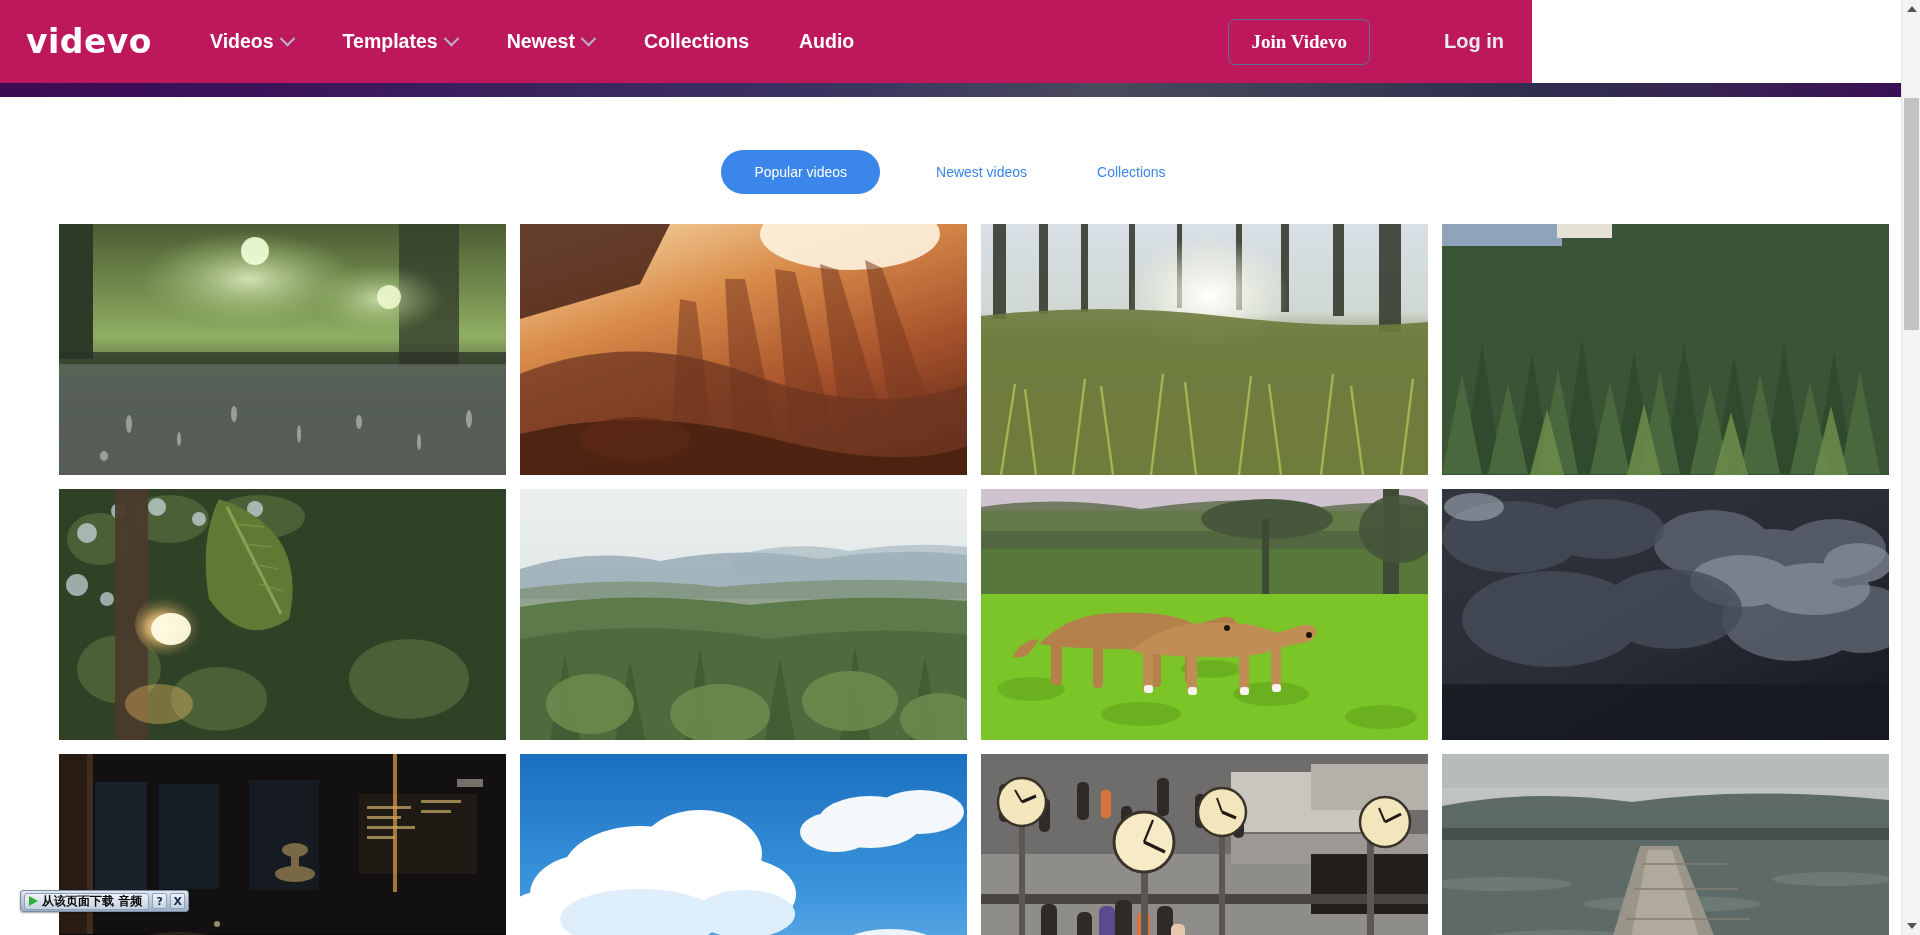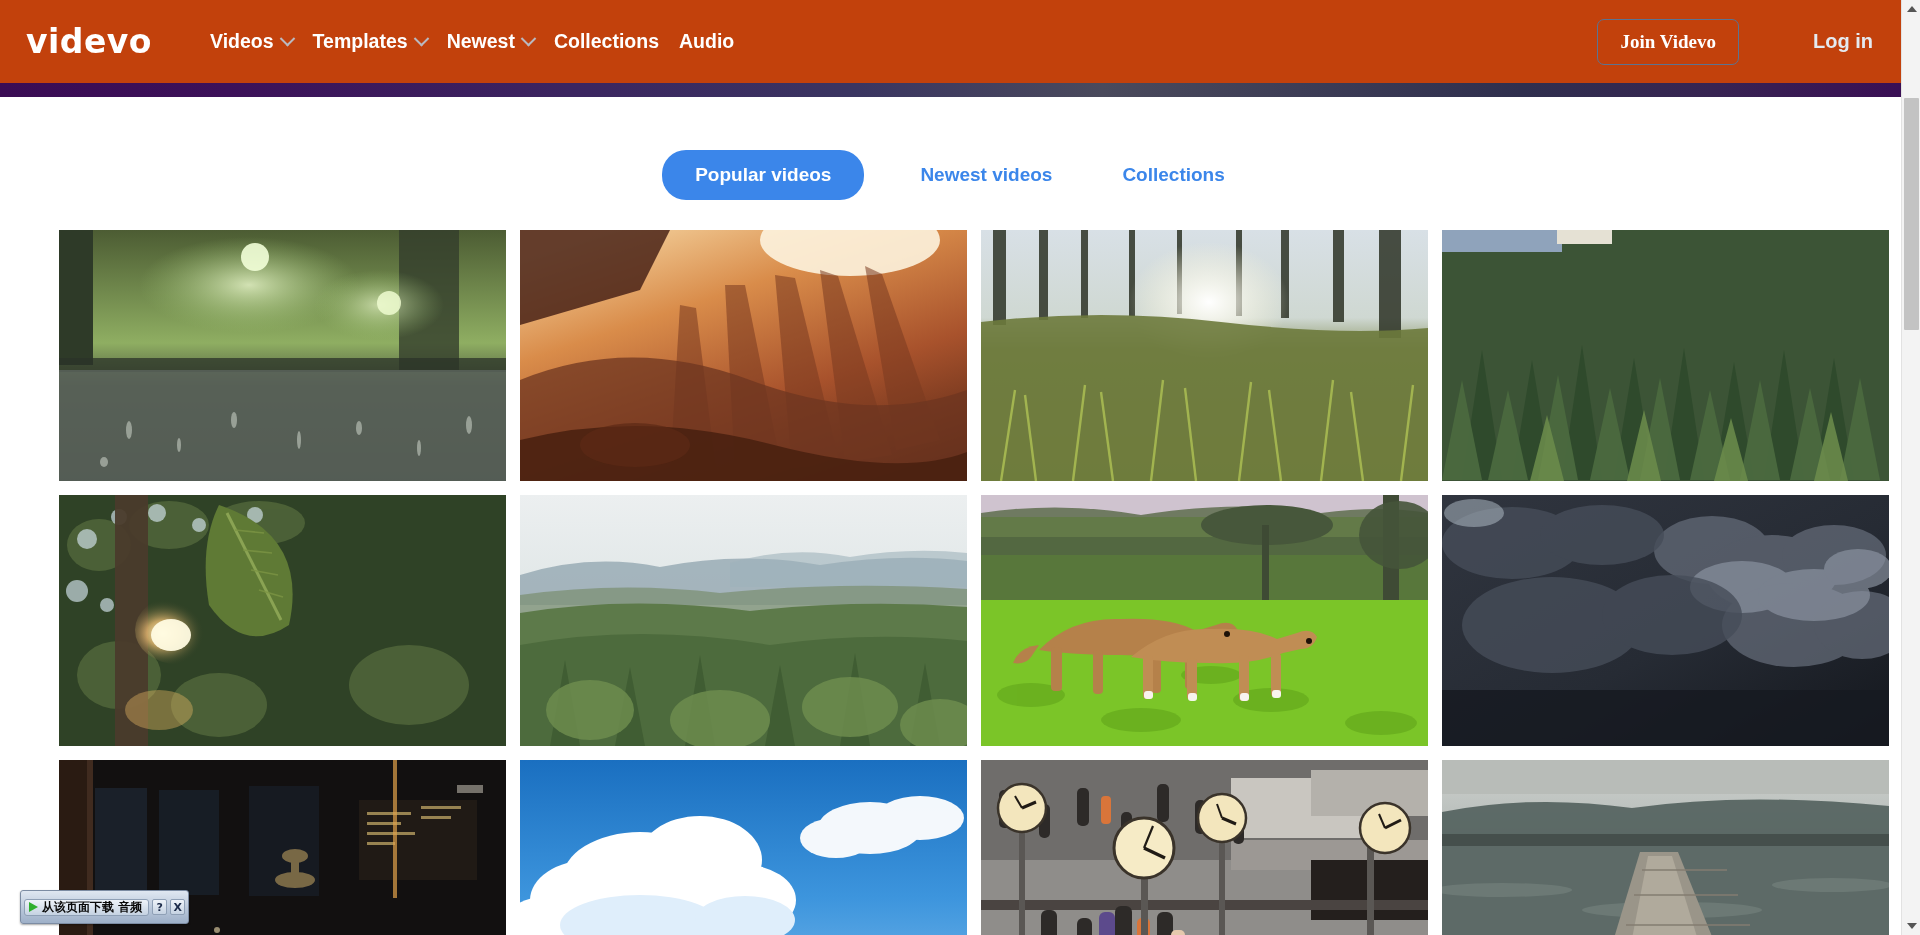--- a/index.html
+++ b/index.html
@@ -7,32 +7,32 @@
     width: 1920px; height: 935px;
     overflow: hidden;
     font-family: "Liberation Sans", sans-serif;
     background: #ffffff;
   }
   .viewport { position: relative; width: 1920px; height: 935px; background:#fff; }
 
   
   .site-header {
     position: absolute; top: 0; left: 0;
-    width: 1901px; height: 83px;
-    background: #c2410c;
+    width: 1532px; height: 83px;
+    background: #be185d;
     display: flex; align-items: center;
     padding: 0 28px 0 26px;
   }
   .brand {
     font-family: "DejaVu Sans", sans-serif;
     font-size: 33px; font-weight: 700; color: #ffffff;
     letter-spacing: .5px; line-height: 1;
     margin-right: 58px; user-select: none;
   }
-  .nav { display: flex; gap: 20px; }
+  .nav { display: flex; gap: 50px; }
   .nav-item {
     display: flex; align-items: center; gap: 8px;
     color: #ffffff; font-size: 19.5px; font-weight: 700;
     cursor: pointer; white-space: nowrap;
   }
   .chev {
     display: inline-block; width: 11px; height: 11px;
     border-right: 2.2px solid #b9c6d4;
     border-bottom: 2.2px solid #b9c6d4;
     transform: rotate(45deg) translate(-2px,-2px);
@@ -67,21 +67,21 @@
   .main {
     position: absolute; top: 97px; left: 0;
     width: 1901px; height: 838px;
     background: #ffffff;
   }
   .tabs {
     display: flex; align-items: center; justify-content: center;
     gap: 42px; padding-top: 53px;
   }
   .tab {
-    font-size: 19px; font-weight: 700; color: #3b86ea;
+    font-size: 14px; font-weight: 400; color: #3b86ea;
     cursor: pointer; padding: 6px 14px; white-space: nowrap;
   }
   .tab.active {
     background: #3b86ea; color: #ffffff;
     border-radius: 24px; padding: 14px 33px;
   }
 
   .grid {
     display: grid;
     grid-template-columns: repeat(4, 447px);
@@ -97,21 +97,21 @@
   .thumb { width: 100%; height: 100%; display: block; }
 
   
   .dl-widget {
     position: absolute; left: 20px; top: 890px;
     display: flex; align-items: center;
     height: 22px;
     background: linear-gradient(180deg,#dfe7f1 0%, #b9c7da 55%, #9eb0c8 100%);
     border: 1px solid #7c8ca3;
     border-radius: 3px;
-    padding: 16px 3px; gap: 3px;
+    padding: 4px 3px; gap: 3px;
     font-family: "DejaVu Sans", sans-serif;
     z-index: 40;
     box-shadow: 0 1px 2px rgba(0,0,0,.35);
   }
   .dl-main {
     display: flex; align-items: center; gap: 4px;
     border: 1px solid #8fa0b6; border-radius: 3px;
     background: linear-gradient(180deg,#eef3f9,#c5d2e2);
     padding: 1px 6px 1px 4px; height: 17px;
   }

